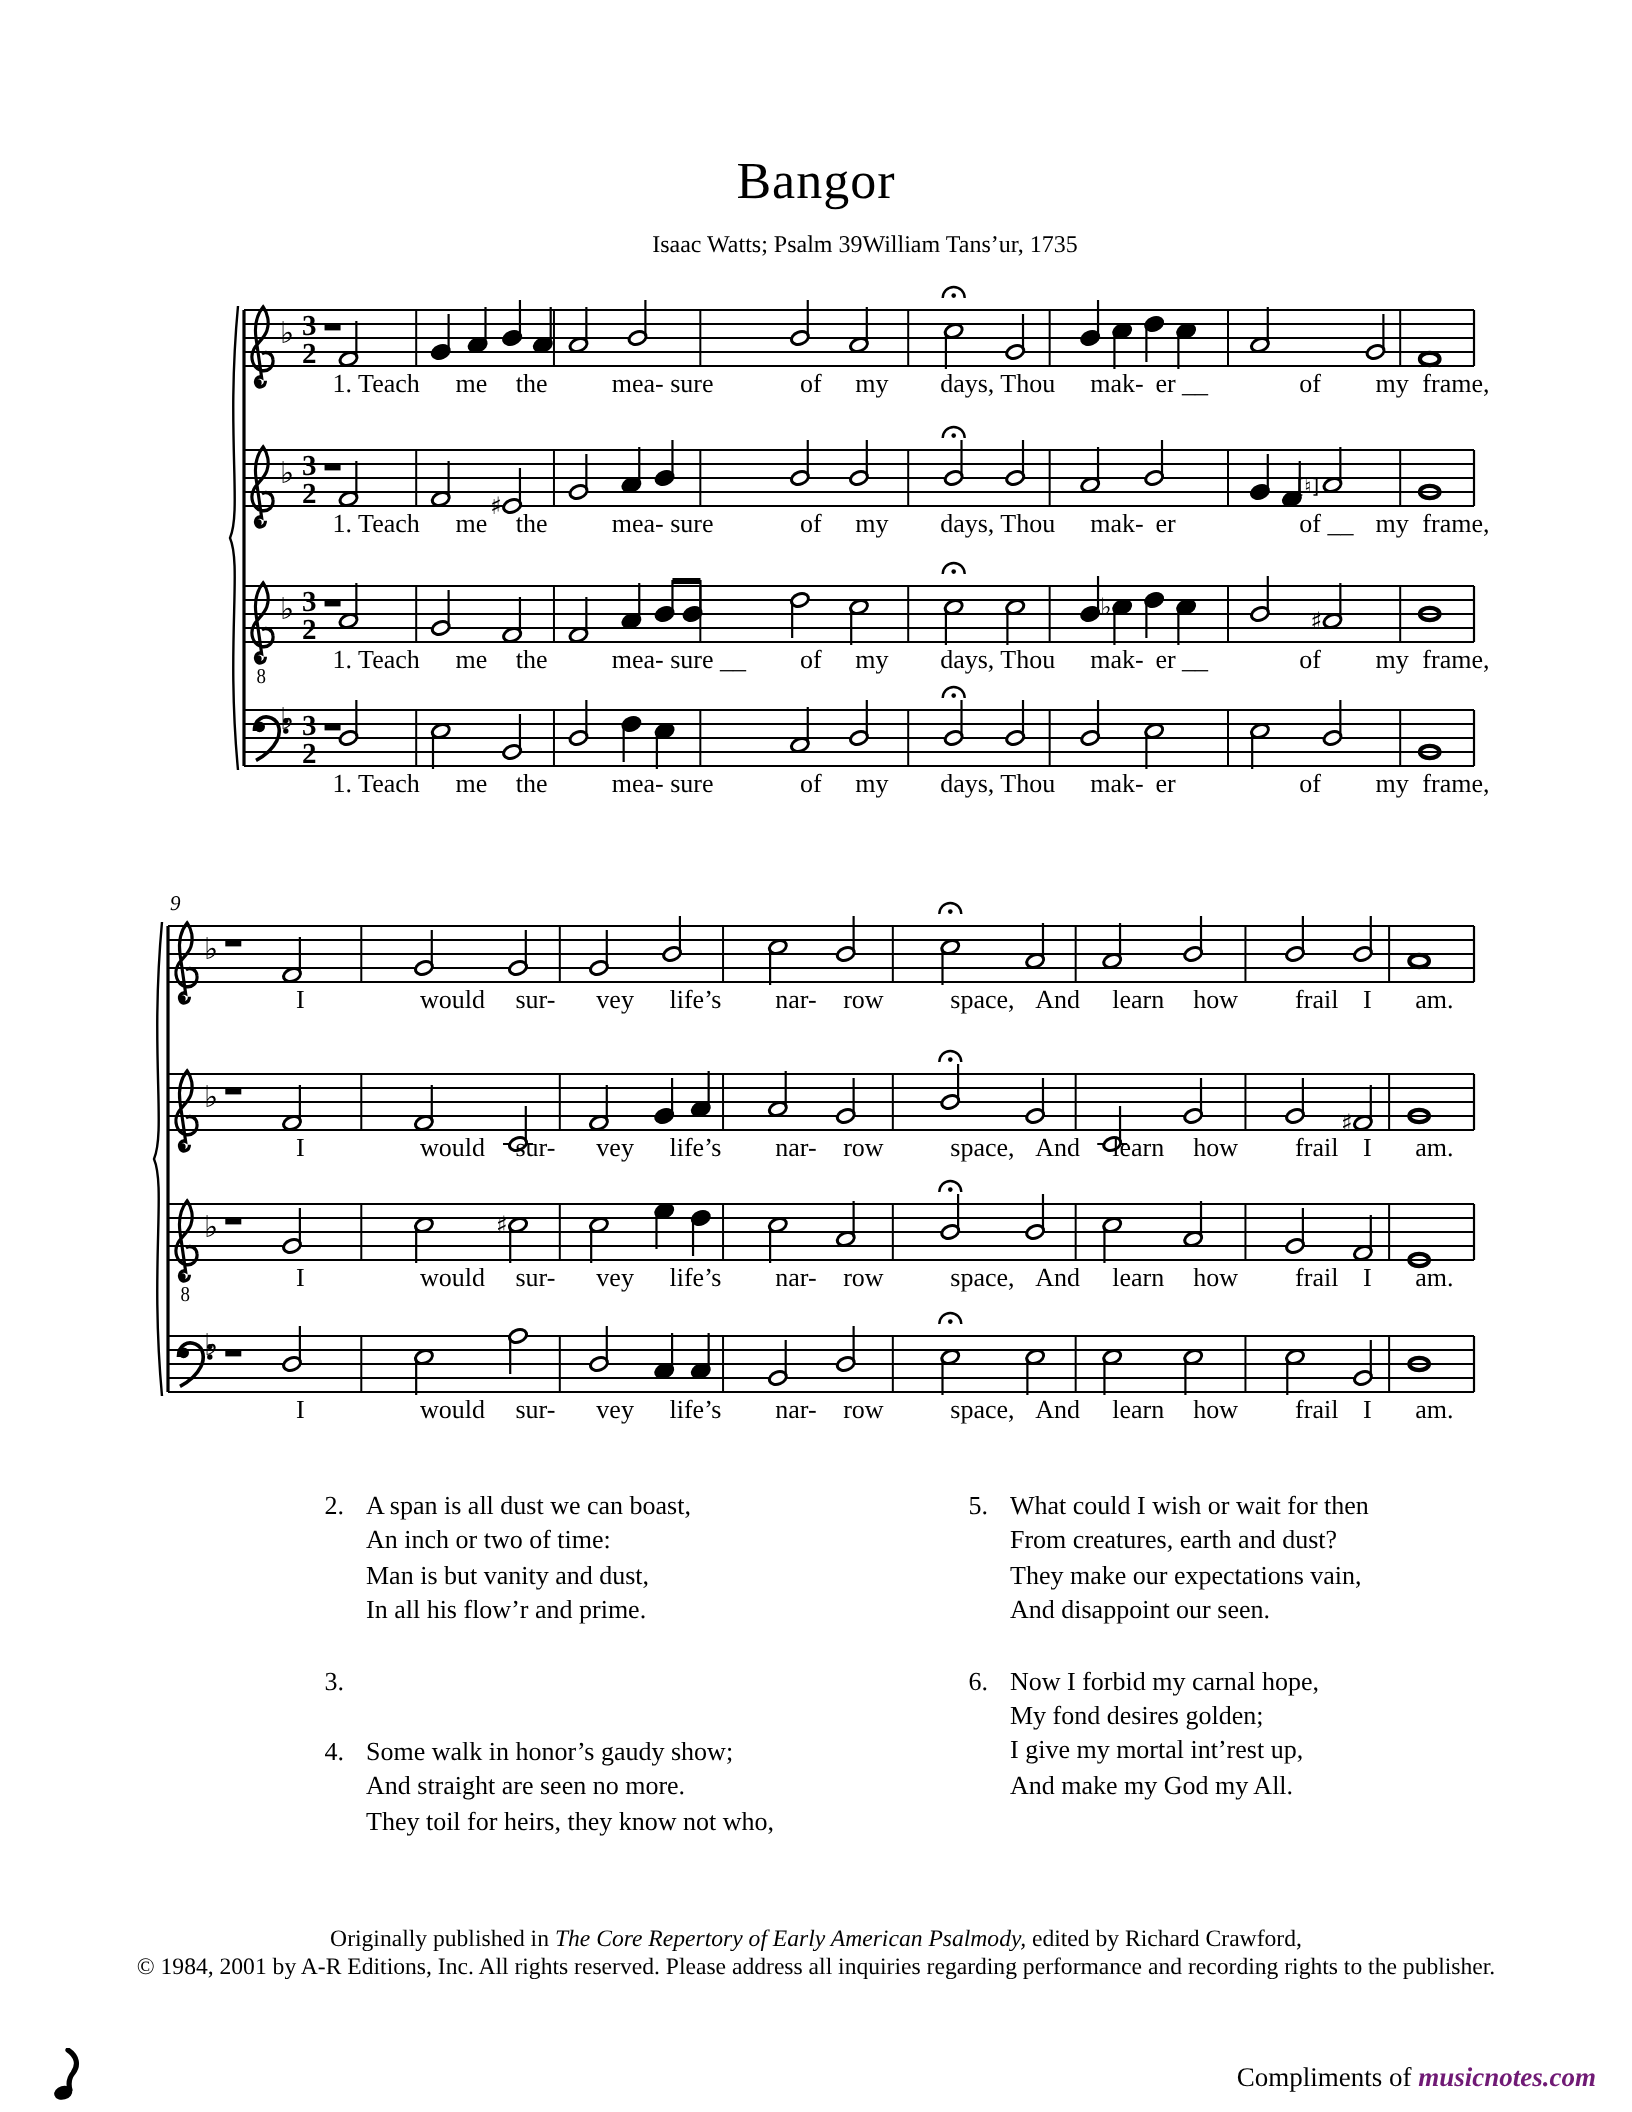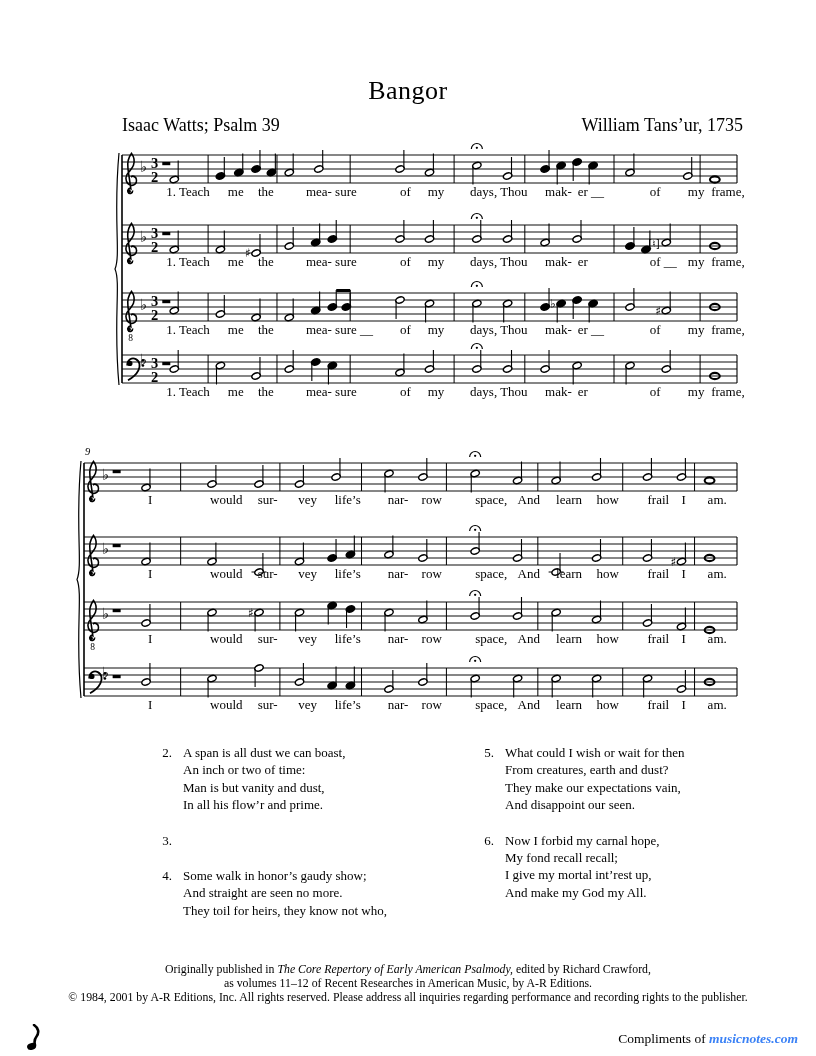--- a/index.html
+++ b/index.html
@@ -6,21 +6,21 @@
   .page{
     position:relative;width:816px;height:1056px;background:#ffffff;
     font-family:"Liberation Serif", serif;color:#000;overflow:hidden;
   }
   .title{
     position:absolute;top:76px;left:0;width:816px;text-align:center;
     font-size:26px;font-weight:400;letter-spacing:.5px;
   }
   .attribution{
     position:absolute;top:115px;left:122px;width:621px;
-    display:flex;justify-content:space-between;font-size:18px;
+    display:flex;justify-content:center;font-size:12px;
   }
   .music-svg{position:absolute;top:0;left:0;}
   .verses{
     position:absolute;top:744px;left:0;width:816px;font-size:13px;line-height:17.4px;
   }
   .verse-col{position:absolute;top:0;width:330px;}
   .verse-col.left{left:152px;}
   .verse-col.right{left:474px;}
   .verse{display:flex;margin-bottom:18px;}
   .verse-num{width:20px;text-align:right;margin-right:11px;flex:none;}
@@ -660,36 +660,35 @@
             <div>What could I wish or wait for then</div>
             <div>From creatures, earth and dust?</div>
             <div>They make our expectations vain,</div>
             <div>And disappoint our seen.</div>
           </div>
         </div>
         <div class="verse">
           <div class="verse-num">6.</div>
           <div>
             <div>Now I forbid my carnal hope,</div>
-            <div>My fond recall recall;</div>
+            <div>My fond desires golden;</div>
             <div>I give my mortal int’rest up,</div>
             <div>And make my God my All.</div>
           </div>
         </div>
       </div>
   </div>
 
   <div class="footer">
     <div><span>Originally published in </span><span class="italic">The Core Repertory of Early American Psalmody,</span><span> edited by Richard Crawford,</span></div>
-    <div>as volumes 11–12 of Recent Researches in American Music, by A-R Editions.</div>
     <div>© 1984, 2001 by A-R Editions, Inc. All rights reserved. Please address all inquiries regarding performance and recording rights to the publisher.</div>
   </div>
 
   <svg class="branding-logo" width="20" height="28" viewBox="0 0 20 28">
     <path d="M10 1 C14.5 4 15.5 8.5 12.5 12.5 C10.5 15 10 17.5 11 21" fill="none" stroke="#000" stroke-width="2.6" stroke-linecap="round"></path>
     <ellipse cx="7.6" cy="22.4" rx="4.6" ry="3.4" fill="#000" transform="rotate(-16 7.6 22.4)"></ellipse>
   </svg>
 
   <div class="compliments">
-    <span>Compliments of </span><span class="brand" style="color: #3b82f6;">musicnotes.com</span>
+    <span>Compliments of </span><span class="brand" style="color: #701a75;">musicnotes.com</span>
   </div>
 
 </div>
 
 </body></html>

